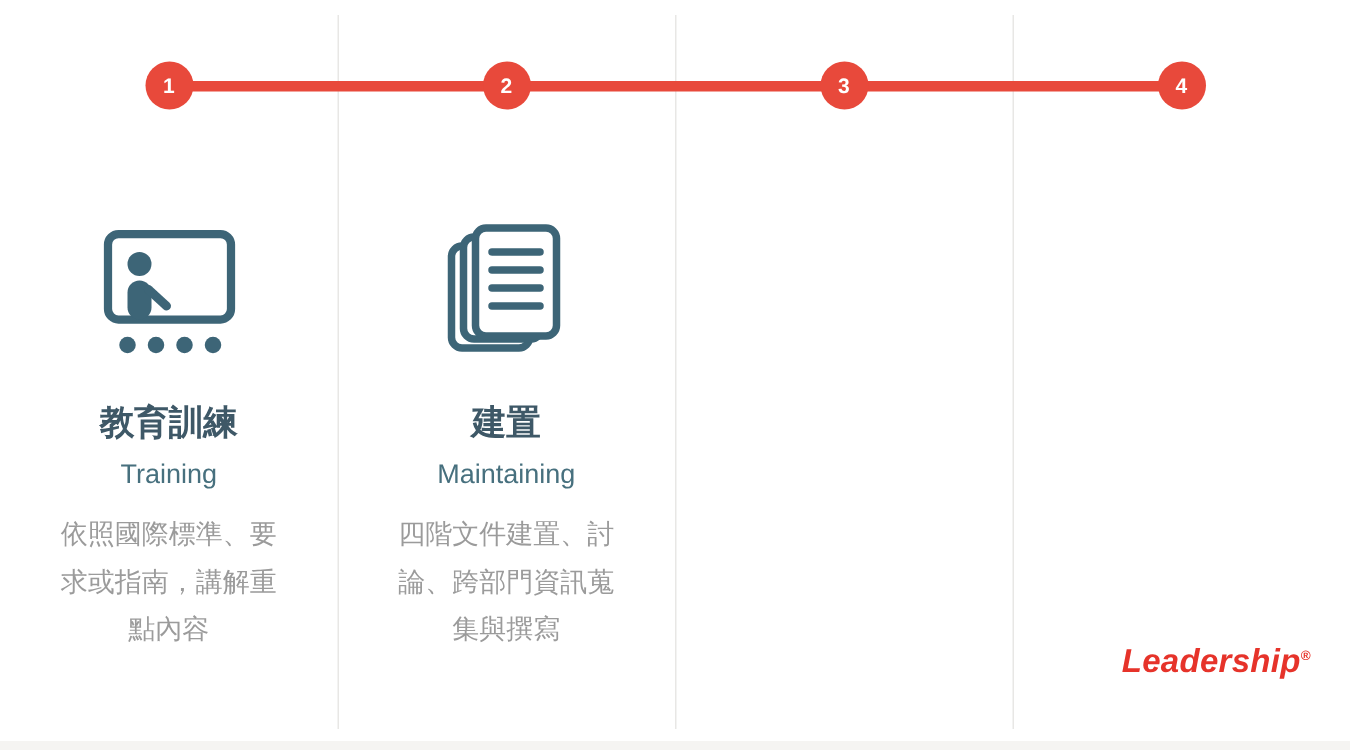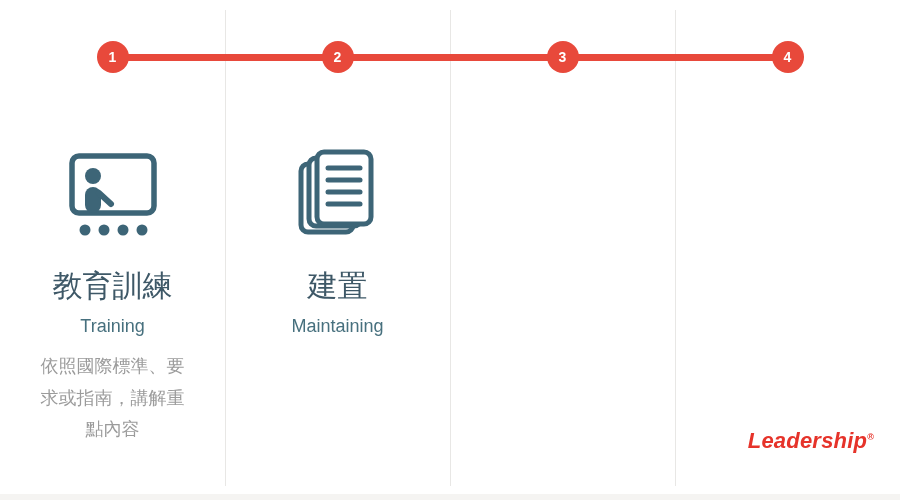--- a/index.html
+++ b/index.html
@@ -78,22 +78,22 @@
     width: 110px;
     height: 110px;
     display: flex;
     align-items: center;
     justify-content: center;
     color: var(--icon, #3d6577);
   }
   .icon-box svg { display: block; }
   .title {
     margin: 14px 0 0 0;
-    font-size: 30px;
-    font-weight: normal;
+    font-size: 23px;
+    font-weight: bold;
     color: var(--title, #3e5867);
   }
   .subtitle {
     margin-top: 9px;
     font-size: 18px;
     color: var(--subtitle, #47707e);
   }
   .desc {
     margin: 14px 0 0 0;
     width: 152px;
@@ -167,20 +167,21 @@
           <rect x="21" y="11" width="52" height="68" rx="7" fill="#ffffff"></rect>
           <rect x="29" y="5" width="54" height="72" rx="7" fill="#ffffff"></rect>
           <path d="M40 21 L72 21"></path>
           <path d="M40 33 L72 33"></path>
           <path d="M40 45 L72 45"></path>
           <path d="M40 57 L72 57"></path>
         </svg>
       </div>
       <h2 class="title">建置</h2>
       <div class="subtitle">Maintaining</div>
+      <p class="desc">四階文件建置、討論、跨部門資訊蒐集與撰寫</p>
     </section>
 
 
 
   </div>
 
   <div class="logo">
     <span>Leadership</span><sup>®</sup>
   </div>
 

